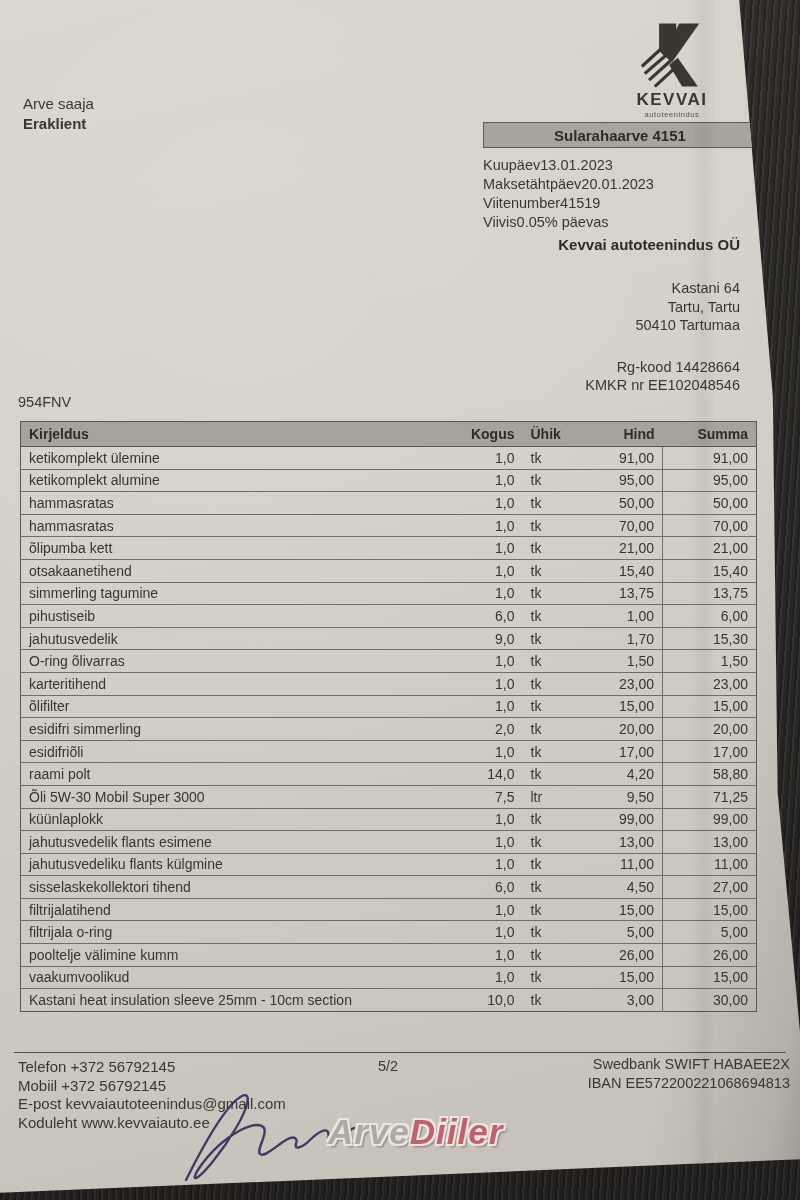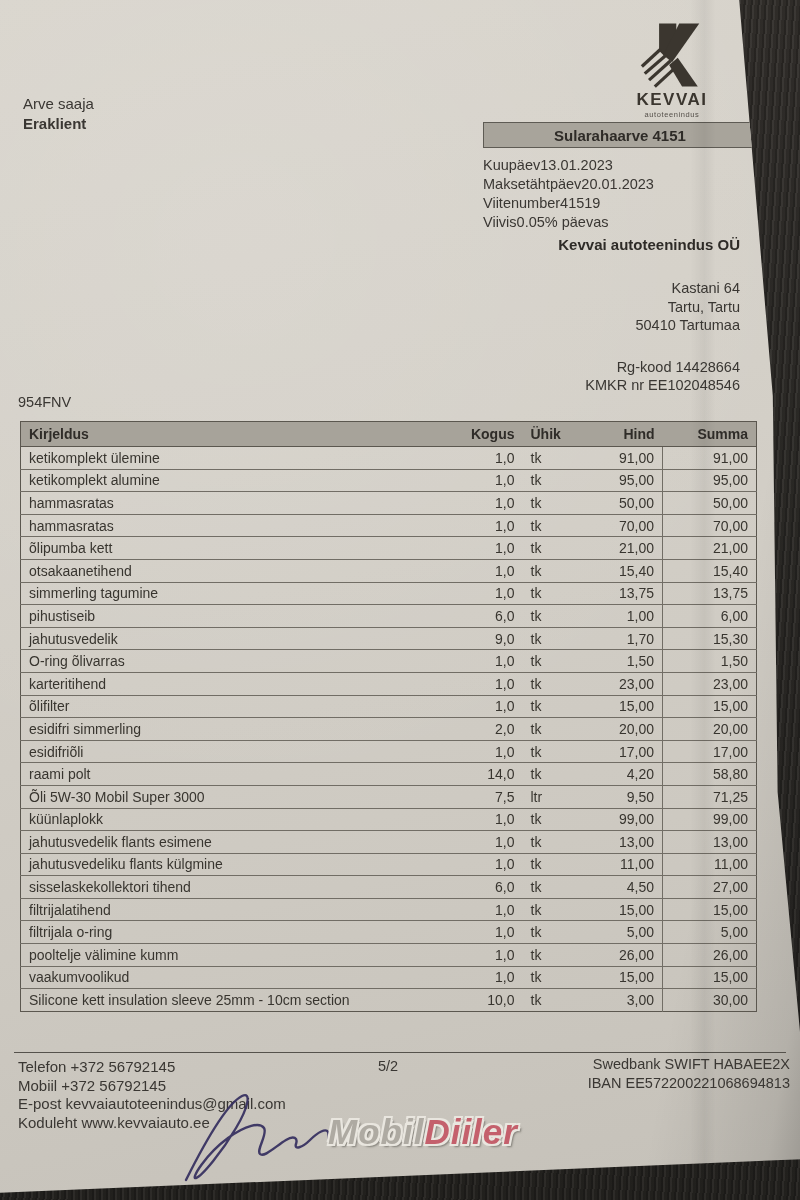--- a/index.html
+++ b/index.html
@@ -366,21 +366,21 @@
 
           <tr>
             <td class="col-desc">vaakumvoolikud</td>
             <td class="col-qty">1,0</td>
             <td class="col-unit">tk</td>
             <td class="col-price">15,00</td>
             <td class="col-sum">15,00</td>
           </tr>
 
           <tr>
-            <td class="col-desc">Silicone kett insulation sleeve 25mm - 10cm section</td>
+            <td class="col-desc">Kastani heat insulation sleeve 25mm - 10cm section</td>
             <td class="col-qty">10,0</td>
             <td class="col-unit">tk</td>
             <td class="col-price">3,00</td>
             <td class="col-sum">30,00</td>
           </tr>
         </tbody>
     </table>
 
     <div class="abs footer-line"></div>
     <div class="abs contacts">
@@ -397,17 +397,17 @@
         <div>IBAN EE572200221068694813</div>
       </div>
 
     <svg class="abs signature" width="280" height="100" viewBox="0 0 280 100">
       <g fill="none" stroke="#342e5e" stroke-width="2.4" stroke-linecap="round" opacity="0.92">
         <path d="M18,92 C34,60 58,16 74,8 C84,3 80,20 68,40 C54,64 34,88 28,90 C22,92 38,66 60,50 C78,37 92,34 96,40 C100,46 88,62 92,66 C96,70 108,58 118,52 C126,47 130,50 128,56 C126,62 134,60 142,52 C150,44 158,40 160,44 C162,48 158,56 164,54 C170,52 178,44 186,40"></path>
       </g>
     </svg>
 
     <div class="abs watermark">
-      <span class="wm-gray">Mobil</span><span class="wm-red">Diiler</span>
+      <span class="wm-gray">Arve</span><span class="wm-red">Diiler</span>
     </div>
 
   </div>
 </div>
 
 </body></html>

